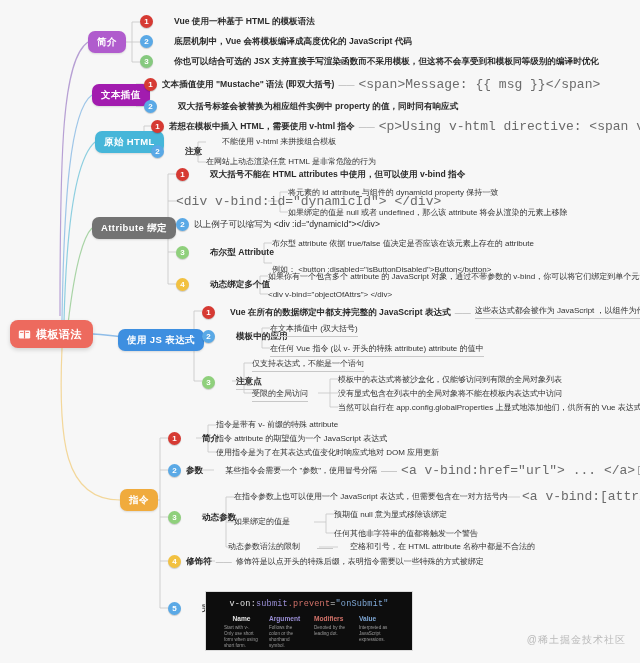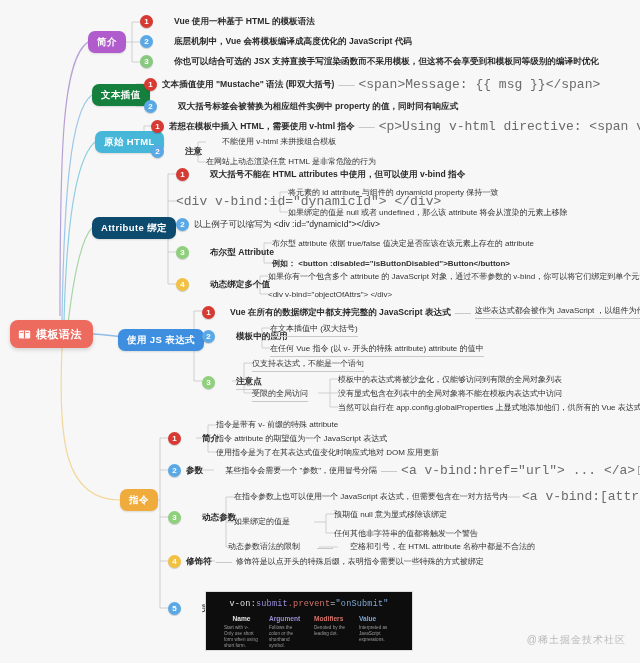--- a/index.html
+++ b/index.html
@@ -22,23 +22,23 @@
     color:#fff;
     font-size:9.5px;
     font-weight:bold;
     letter-spacing:.4px;
     display:flex;align-items:center;justify-content:center;
     height:22px;
     padding:0 9px;
     box-shadow:0 1px 2px rgba(0,0,0,.12);
   }
   .pill.purple{background:#b05ccd;}
-  .pill.blue  {background:#15803d;}
+  .pill.blue  {background:#a21caf;}
   .pill.cyan  {background:#46b6d9;}
-  .pill.green {background:#0c4a6e;}
+  .pill.green {background:#737373;}
   .pill.bluedk{background:#3e8fe0;}
   .pill.orange{background:#f0ab3d;}
 
   
   .root{
     background:#ed6a5e;
     color:#fff;
     border-radius:8px;
     height:28px;
     display:flex;align-items:center;
@@ -268,21 +268,21 @@
 <div class="node bullet-row" style="left:176px;top:218px;">
   <span class="bnum b-blue">2</span>
   <span class="txt">以上例子可以缩写为 &lt;div :id="dynamicId"&gt;&lt;/div&gt;</span>
 </div>
 
 <div class="node bullet-row" style="left:176px;top:246px;">
   <span class="bnum b-lgreen">3</span>
   <span class="txt b">布尔型 Attribute</span>
 </div>
 <div class="node leaf" style="left:272px;top:238px;">布尔型 attribute 依据 true/false 值决定是否应该在该元素上存在的 attribute</div>
-<div class="node leaf" style="left:272px;top:258px;font-weight:bold;">例如： &lt;button :disabled="isButtonDisabled"&gt;Button&lt;/button&gt;</div>
+<div class="node leaf" style="left:272px;top:264px;">例如： &lt;button :disabled="isButtonDisabled"&gt;Button&lt;/button&gt;</div>
 
 <div class="node bullet-row" style="left:176px;top:278px;">
   <span class="bnum b-yellow">4</span>
   <span class="txt b">动态绑定多个值</span>
 </div>
 <div class="node leaf" style="left:268px;top:271px;">如果你有一个包含多个 attribute 的 JavaScript 对象，通过不带参数的 v-bind，你可以将它们绑定到单个元素上</div>
 <div class="node leaf" style="left:268px;top:289px;">&lt;div v-bind="objectOfAttrs"&gt; &lt;/div&gt;</div>
 
 <div class="node pill bluedk" style="left:118px;top:329px;">
   <span>使用 JS 表达式</span>

